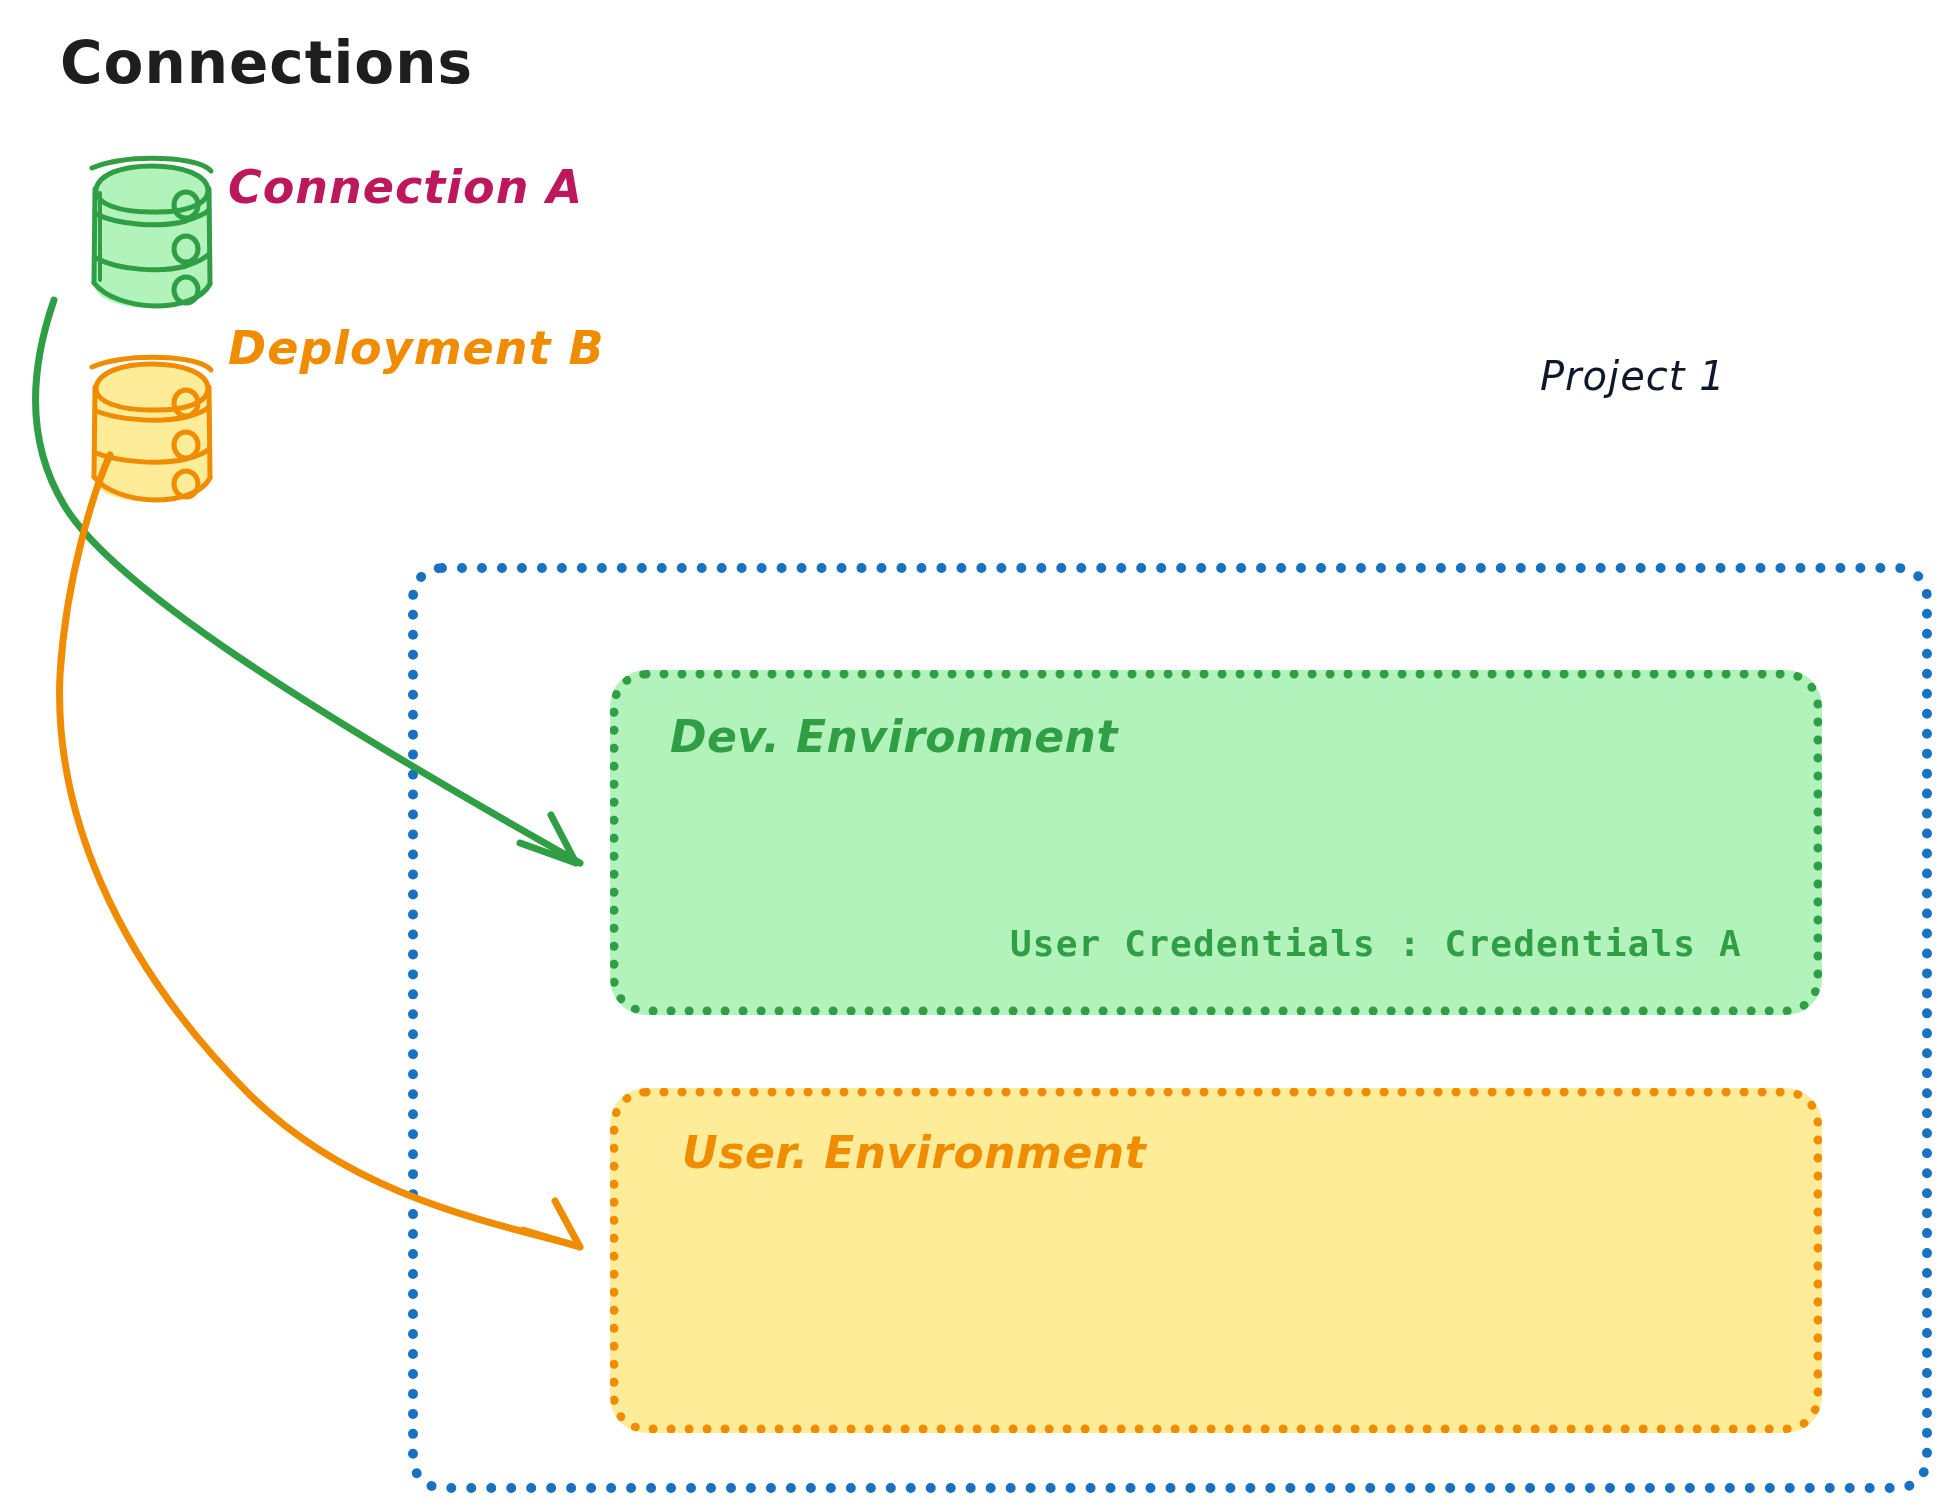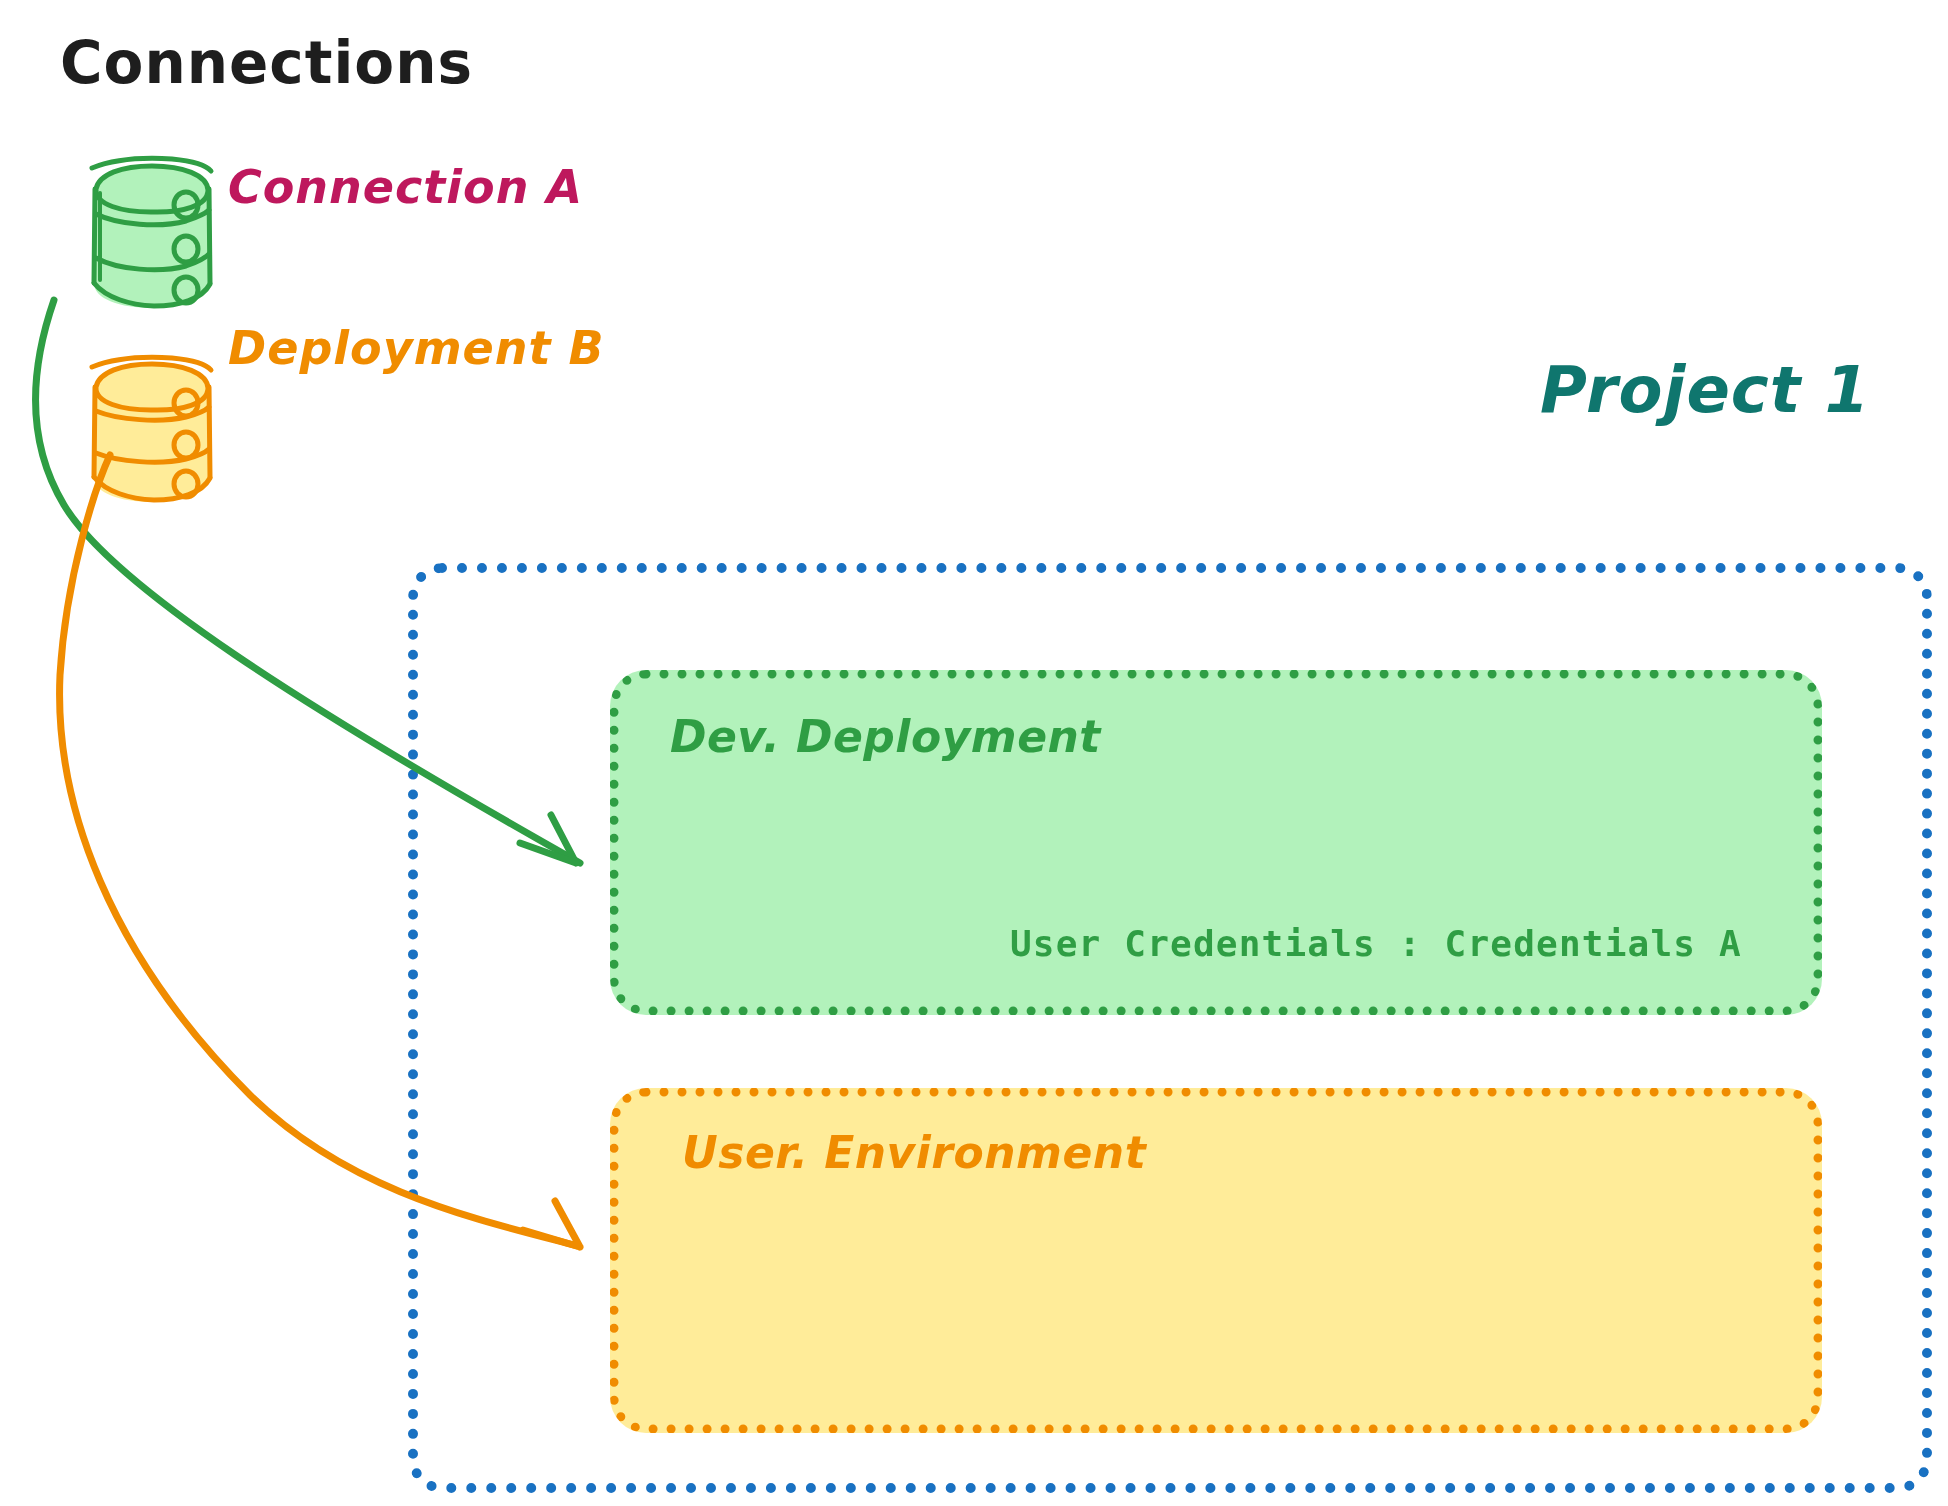--- a/index.html
+++ b/index.html
@@ -52,23 +52,23 @@
     left: 228px;
     top: 306px;
     font-size: 46px;
     color: #f08c00;
     font-weight: 700;
     font-style: italic;
   }
   .label-project {
     left: 1540px;
     top: 338px;
-    font-size: 64px;
-    color: #0f766e;
-    font-weight: 700;
+    font-size: 40px;
+    color: #0f172a;
+    font-weight: 400;
     font-style: italic;
   }
   .env-title {
     position: absolute;
     font-family: "DejaVu Sans", sans-serif;
     font-weight: 700;
     font-style: italic;
     font-size: 44px;
     letter-spacing: 0.5px;
   }
@@ -157,21 +157,21 @@
 
   <div class="hand-title label-conn-a">Connection A</div>
 
   <div class="hand-title label-conn-b">Deployment B</div>
 
   <div class="box-dotted" id="project-box"></div>
 
   <div class="hand-title label-project">Project 1</div>
 
   <div class="box-dotted" id="dev-env-box"></div>
-  <div class="env-title" id="dev-env-title">Dev. Deployment</div>
+  <div class="env-title" id="dev-env-title">Dev. Environment</div>
   <div class="mono-cred" id="dev-cred-text">User Credentials : Credentials A</div>
 
   <div class="box-dotted" id="prod-env-box"></div>
   <div class="env-title" id="prod-env-title">User. Environment</div>
 
   <svg class="layer" viewBox="0 0 1948 1506" style="pointer-events:none;">
 
     <g>
       <path d="M54 285 C28 360 28 430 64 490 C112 570 300 690 580 848" fill="none" stroke="#2f9e44" stroke-width="7" stroke-linecap="round" stroke-linejoin="round"></path>
       <path d="M576 848 L520 828 M576 848 L551 800" fill="none" stroke="#2f9e44" stroke-width="7" stroke-linecap="round" stroke-linejoin="round"></path>

